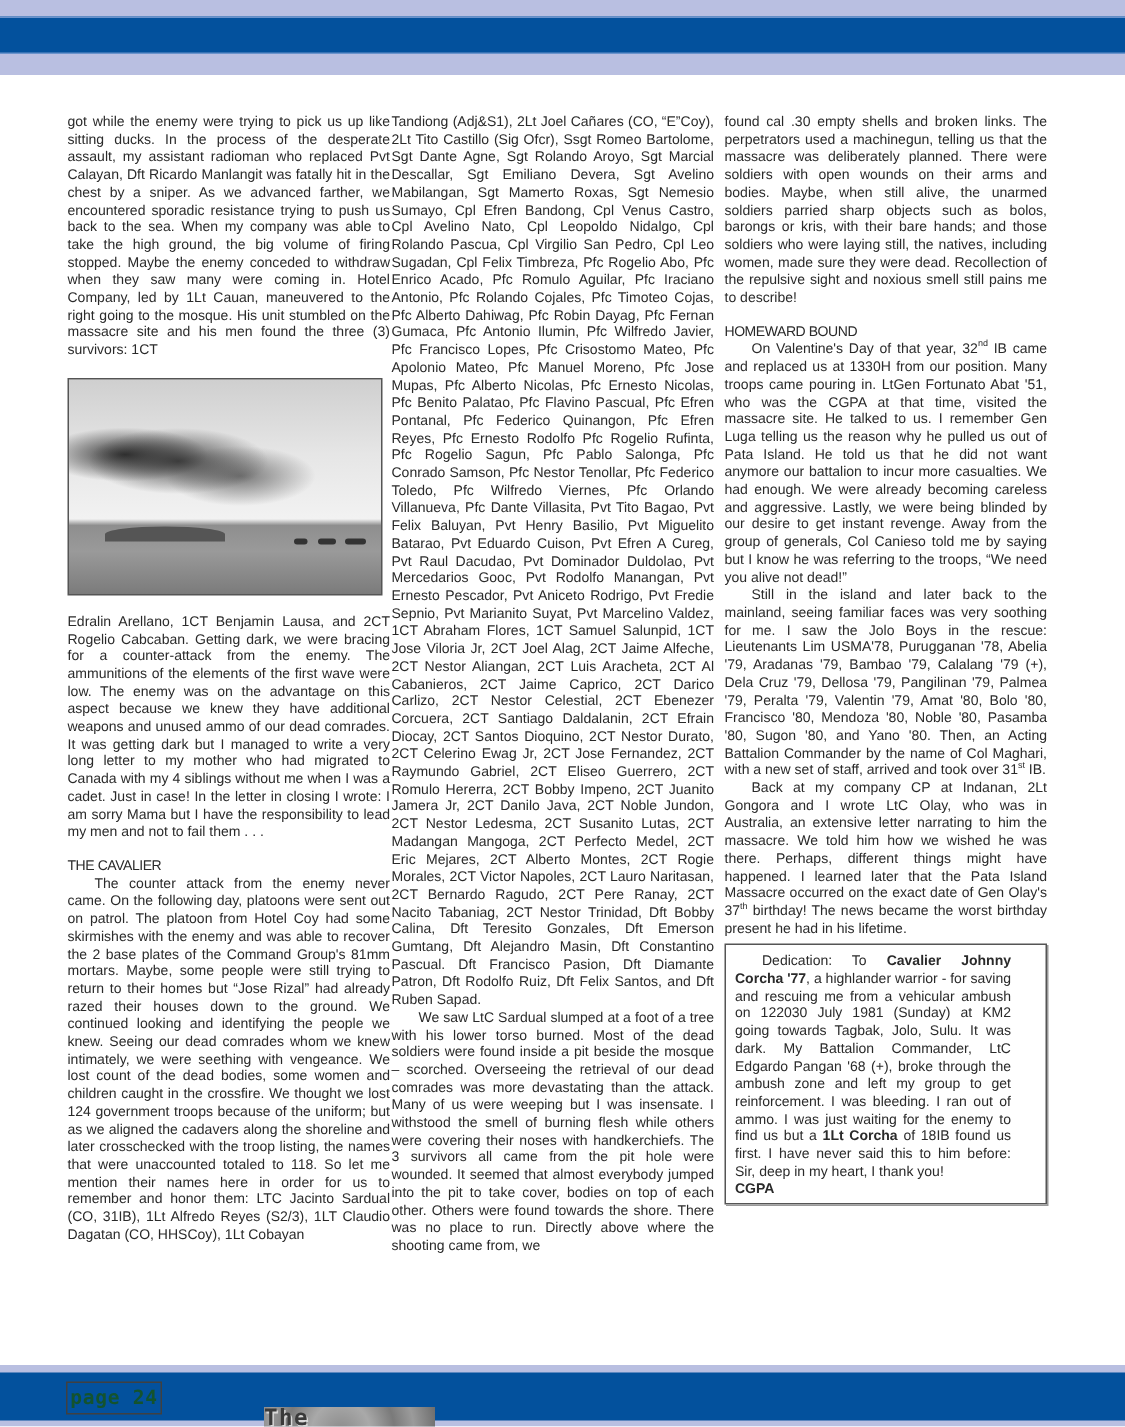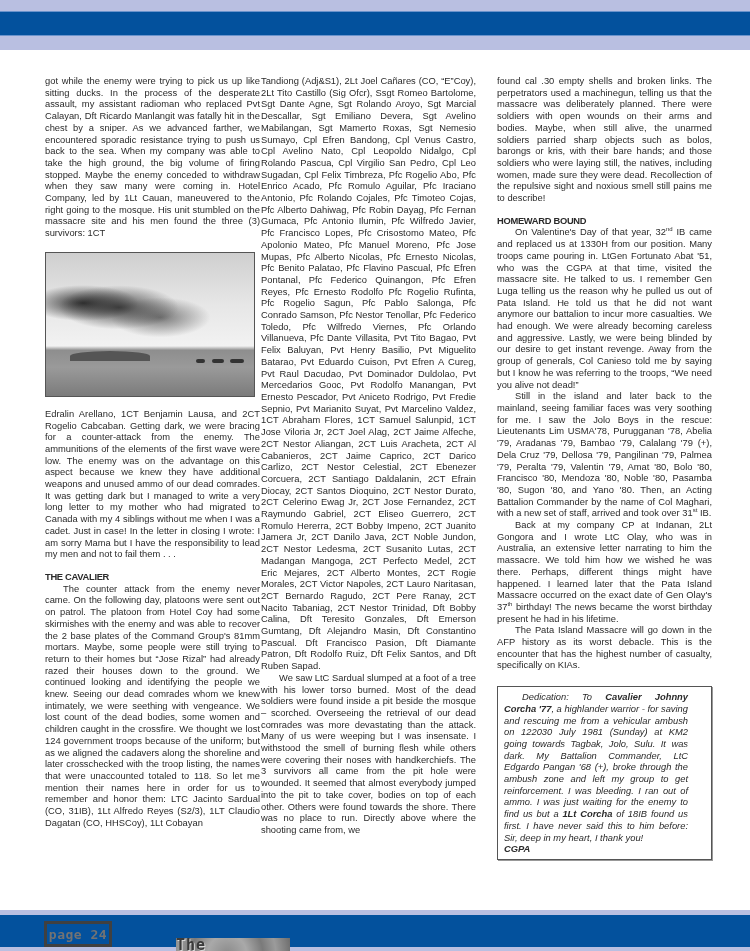--- a/index.html
+++ b/index.html
@@ -9,59 +9,58 @@
     font-family:"Liberation Sans", sans-serif;
     color:#222;
   }
   .top-band { position:absolute; left:0; top:0; width:750px; height:50px; background:#b9bfe1; }
   .top-bar { position:absolute; left:0; top:11px; width:750px; height:23px; background:#03519d;
              border-top:1px solid #6a93cc; border-bottom:1px solid #6a93cc; }
   .bottom-band { position:absolute; left:0; top:910px; width:750px; height:41px; background:#b9bfe1; }
   .bottom-bar { position:absolute; left:0; top:915px; width:750px; height:32px; background:#03519d; }
   .page-box {
     position:absolute; left:44px; top:921px; width:62px; height:20px;
-    border:3px solid #404040; color:#737373; font-weight:bold;
+    border:1px solid #404040; color:#14532d; font-weight:bold;
     font-family:"DejaVu Sans Mono", monospace; font-size:13px;
     display:flex; align-items:center; justify-content:center; letter-spacing:0.5px;
   }
   .logo {
     position:absolute; left:176px; top:938px; width:114px; height:32px;
     background:radial-gradient(circle at 45% 50%, #8b8b8b 0%, #a9a9a9 30%, #7a7a7a 55%, #9b9b9b 75%, #6d6d6d 100%);
     display:flex; align-items:center; justify-content:center;
     font-family:"DejaVu Sans Mono", monospace; font-weight:bold; font-size:15px;
     color:#3a3a3a; text-shadow:1px 1px 0 #d8d8d8;
     letter-spacing:1px;
   }
   .col {
     position:absolute; top:76px; width:215px;
     font-size:9.35px; line-height:11.7px; text-align:justify;
     color:#2a2a2a;
   }
   .col p { margin:0; }
   .c1 { left:45px; }
   .c2 { left:261px; }
-  .c3 { left:497px; }
+  .c3 { left:483px; }
   .indent { text-indent:18px; }
-  .heading { font-weight:bold; margin-top:11px !important; letter-spacing:-0.3px; }
+  .heading { font-weight:normal; margin-top:11px !important; letter-spacing:-0.3px; }
   .photo {
     width:210px; height:145px; margin:12px 0 12px 0;
     border:1px solid #555; box-sizing:border-box;
     background:
       radial-gradient(ellipse 60px 22px at 35% 38%, rgba(40,40,40,0.85), rgba(40,40,40,0) 100%),
       radial-gradient(ellipse 55px 18px at 18% 35%, rgba(30,30,30,0.9), rgba(30,30,30,0) 100%),
       radial-gradient(ellipse 50px 20px at 55% 45%, rgba(70,70,70,0.7), rgba(70,70,70,0) 100%),
       linear-gradient(to bottom, #cfcfcf 0%, #e6e6e6 35%, #f2f2f2 65%, #8e8e8e 68%, #9a9a9a 80%, #7b7b7b 100%);
     position:relative;
   }
   .photo .island { position:absolute; left:24px; top:98px; width:80px; height:10px; background:#555; border-radius:50% 50% 0 0; }
   .photo .ship { position:absolute; top:106px; height:4px; background:#333; border-radius:2px; }
   .dedication {
-    border:1px solid #555; padding:5px 23px 3px 6px; margin-top:14px;
+    border:1px solid #555; padding:5px 23px 3px 6px; margin-top:4px;
     box-shadow:1px 1px 0 #999;
-    font-style:italic;
   }
   sup { font-size:6px; line-height:0; }
 </style>
 </head>
 <body>
 
 <div class="top-band"></div>
 <div class="top-bar"></div>
 
 <div class="col c1">
@@ -81,21 +80,20 @@
   <p>Tandiong (Adj&amp;S1), 2Lt Joel Cañares (CO, “E”Coy), 2Lt Tito Castillo (Sig Ofcr), Ssgt Romeo Bartolome, Sgt Dante Agne, Sgt Rolando Aroyo, Sgt Marcial Descallar, Sgt Emiliano Devera, Sgt Avelino Mabilangan, Sgt Mamerto Roxas, Sgt Nemesio Sumayo, Cpl Efren Bandong, Cpl Venus Castro, Cpl Avelino Nato, Cpl Leopoldo Nidalgo, Cpl Rolando Pascua, Cpl Virgilio San Pedro, Cpl Leo Sugadan, Cpl Felix Timbreza, Pfc Rogelio Abo, Pfc Enrico Acado, Pfc Romulo Aguilar, Pfc Iraciano Antonio, Pfc Rolando Cojales, Pfc Timoteo Cojas, Pfc Alberto Dahiwag, Pfc Robin Dayag, Pfc Fernan Gumaca, Pfc Antonio Ilumin, Pfc Wilfredo Javier, Pfc Francisco Lopes, Pfc Crisostomo Mateo, Pfc Apolonio Mateo, Pfc Manuel Moreno, Pfc Jose Mupas, Pfc Alberto Nicolas, Pfc Ernesto Nicolas, Pfc Benito Palatao, Pfc Flavino Pascual, Pfc Efren Pontanal, Pfc Federico Quinangon, Pfc Efren Reyes, Pfc Ernesto Rodolfo Pfc Rogelio Rufinta, Pfc Rogelio Sagun, Pfc Pablo Salonga, Pfc Conrado Samson, Pfc Nestor Tenollar, Pfc Federico Toledo, Pfc Wilfredo Viernes, Pfc Orlando Villanueva, Pfc Dante Villasita, Pvt Tito Bagao, Pvt Felix Baluyan, Pvt Henry Basilio, Pvt Miguelito Batarao, Pvt Eduardo Cuison, Pvt Efren A Cureg, Pvt Raul Dacudao, Pvt Dominador Duldolao, Pvt Mercedarios Gooc, Pvt Rodolfo Manangan, Pvt Ernesto Pescador, Pvt Aniceto Rodrigo, Pvt Fredie Sepnio, Pvt Marianito Suyat, Pvt Marcelino Valdez, 1CT Abraham Flores, 1CT Samuel Salunpid, 1CT Jose Viloria Jr, 2CT Joel Alag, 2CT Jaime Alfeche, 2CT Nestor Aliangan, 2CT Luis Aracheta, 2CT Al Cabanieros, 2CT Jaime Caprico, 2CT Darico Carlizo, 2CT Nestor Celestial, 2CT Ebenezer Corcuera, 2CT Santiago Daldalanin, 2CT Efrain Diocay, 2CT Santos Dioquino, 2CT Nestor Durato, 2CT Celerino Ewag Jr, 2CT Jose Fernandez, 2CT Raymundo Gabriel, 2CT Eliseo Guerrero, 2CT Romulo Hererra, 2CT Bobby Impeno, 2CT Juanito Jamera Jr, 2CT Danilo Java, 2CT Noble Jundon, 2CT Nestor Ledesma, 2CT Susanito Lutas, 2CT Madangan Mangoga, 2CT Perfecto Medel, 2CT Eric Mejares, 2CT Alberto Montes, 2CT Rogie Morales, 2CT Victor Napoles, 2CT Lauro Naritasan, 2CT Bernardo Ragudo, 2CT Pere Ranay, 2CT Nacito Tabaniag, 2CT Nestor Trinidad, Dft Bobby Calina, Dft Teresito Gonzales, Dft Emerson Gumtang, Dft Alejandro Masin, Dft Constantino Pascual. Dft Francisco Pasion, Dft Diamante Patron, Dft Rodolfo Ruiz, Dft Felix Santos, and Dft Ruben Sapad.</p>
   <p class="indent">We saw LtC Sardual slumped at a foot of a tree with his lower torso burned. Most of the dead soldiers were found inside a pit beside the mosque – scorched. Overseeing the retrieval of our dead comrades was more devastating than the attack. Many of us were weeping but I was insensate. I withstood the smell of burning flesh while others were covering their noses with handkerchiefs. The 3 survivors all came from the pit hole were wounded. It seemed that almost everybody jumped into the pit to take cover, bodies on top of each other. Others were found towards the shore. There was no place to run. Directly above where the shooting came from, we</p>
 </div>
 
 <div class="col c3">
   <p>found cal .30 empty shells and broken links. The perpetrators used a machinegun, telling us that the massacre was deliberately planned. There were soldiers with open wounds on their arms and bodies. Maybe, when still alive, the unarmed soldiers parried sharp objects such as bolos, barongs or kris, with their bare hands; and those soldiers who were laying still, the natives, including women, made sure they were dead. Recollection of the repulsive sight and noxious smell still pains me to describe!</p>
   <p class="heading">HOMEWARD BOUND</p>
   <p class="indent"><span>On Valentine's Day of that year, 32</span><sup>nd</sup><span> IB came and replaced us at 1330H from our position. Many troops came pouring in. LtGen Fortunato Abat '51, who was the CGPA at that time, visited the massacre site. He talked to us. I remember Gen Luga telling us the reason why he pulled us out of Pata Island. He told us that he did not want anymore our battalion to incur more casualties. We had enough. We were already becoming careless and aggressive. Lastly, we were being blinded by our desire to get instant revenge. Away from the group of generals, Col Canieso told me by saying but I know he was referring to the troops, “We need you alive not dead!”</span></p>
   <p class="indent"><span>Still in the island and later back to the mainland, seeing familiar faces was very soothing for me. I saw the Jolo Boys in the rescue: Lieutenants Lim USMA'78, Purugganan '78, Abelia '79, Aradanas '79, Bambao '79, Calalang '79 (+), Dela Cruz '79, Dellosa '79, Pangilinan '79, Palmea '79, Peralta '79, Valentin '79, Amat '80, Bolo '80, Francisco '80, Mendoza '80, Noble '80, Pasamba '80, Sugon '80, and Yano '80. Then, an Acting Battalion Commander by the name of Col Maghari, with a new set of staff, arrived and took over 31</span><sup>st</sup><span> IB.</span></p>
   <p class="indent"><span>Back at my company CP at Indanan, 2Lt Gongora and I wrote LtC Olay, who was in Australia, an extensive letter narrating to him the massacre. We told him how we wished he was there. Perhaps, different things might have happened. I learned later that the Pata Island Massacre occurred on the exact date of Gen Olay's 37</span><sup>th</sup><span> birthday! The news became the worst birthday present he had in his lifetime.</span></p>
-  <p class="indent">The Pata Island Massacre will go down in the AFP history as its worst debacle. This is the encounter that has the highest number of casualty, specifically on KIAs.</p>
   <div class="dedication">
     <p class="indent"><span>Dedication: To </span><b>Cavalier Johnny Corcha '77</b><span>, a highlander warrior - for saving and rescuing me from a vehicular ambush on 122030 July 1981 (Sunday) at KM2 going towards Tagbak, Jolo, Sulu. It was dark. My Battalion Commander, LtC Edgardo Pangan '68 (+), broke through the ambush zone and left my group to get reinforcement. I was bleeding. I ran out of ammo. I was just waiting for the enemy to find us but a </span><b>1Lt Corcha</b><span> of 18IB found us first. I have never said this to him before: Sir, deep in my heart, I thank you!</span></p>
     <p style="font-weight:bold;">CGPA</p>
   </div>
 </div>
 
 <div class="bottom-band"></div>
 <div class="bottom-bar"></div>
 <div class="page-box">page 24</div>
 <div class="logo">The CAVALIER</div>

